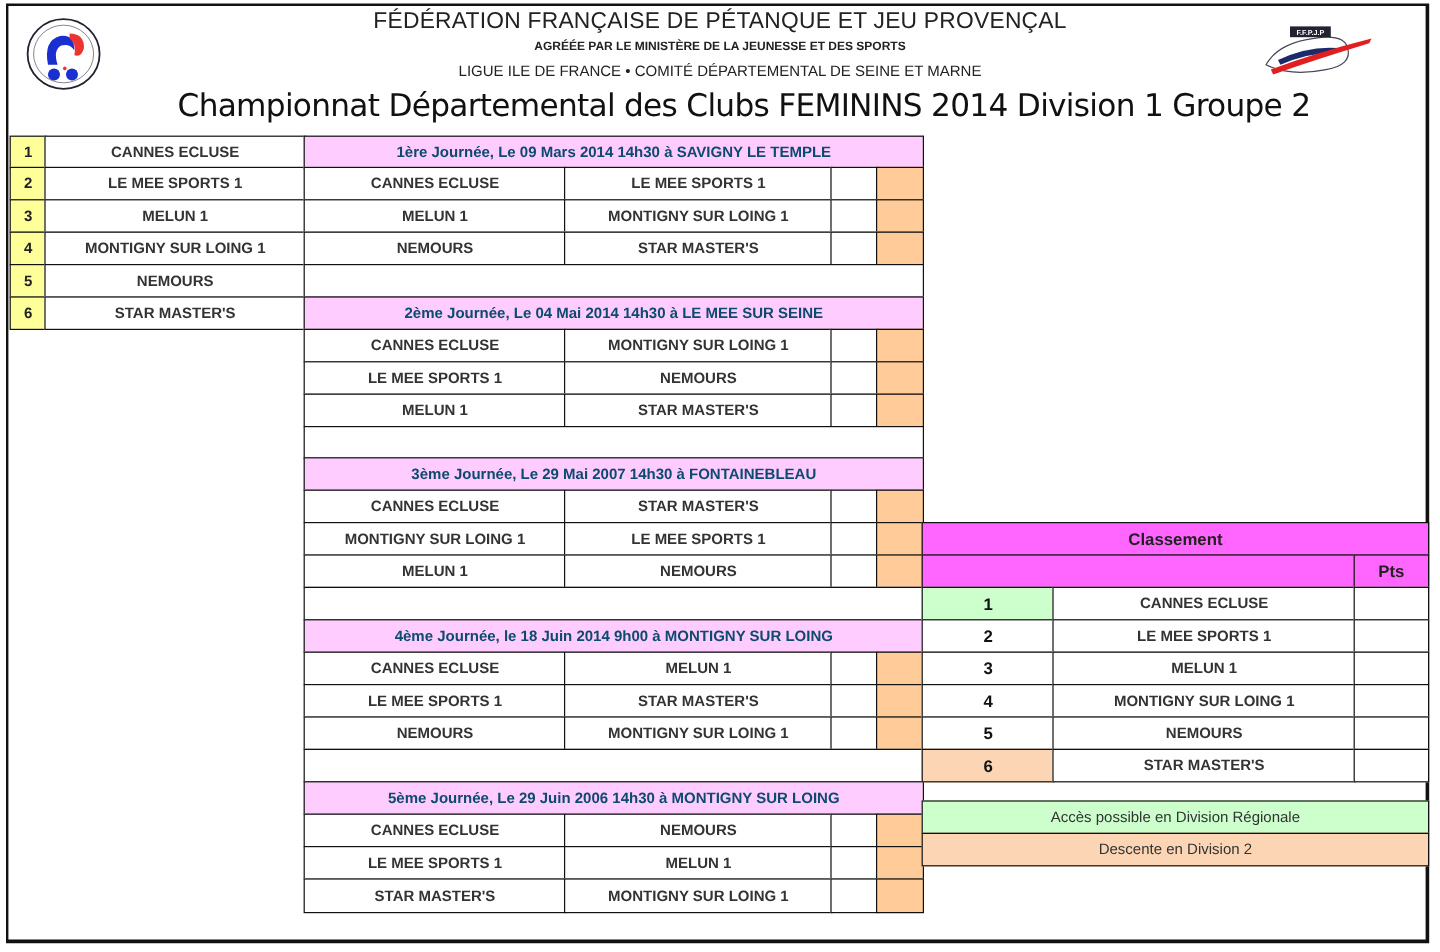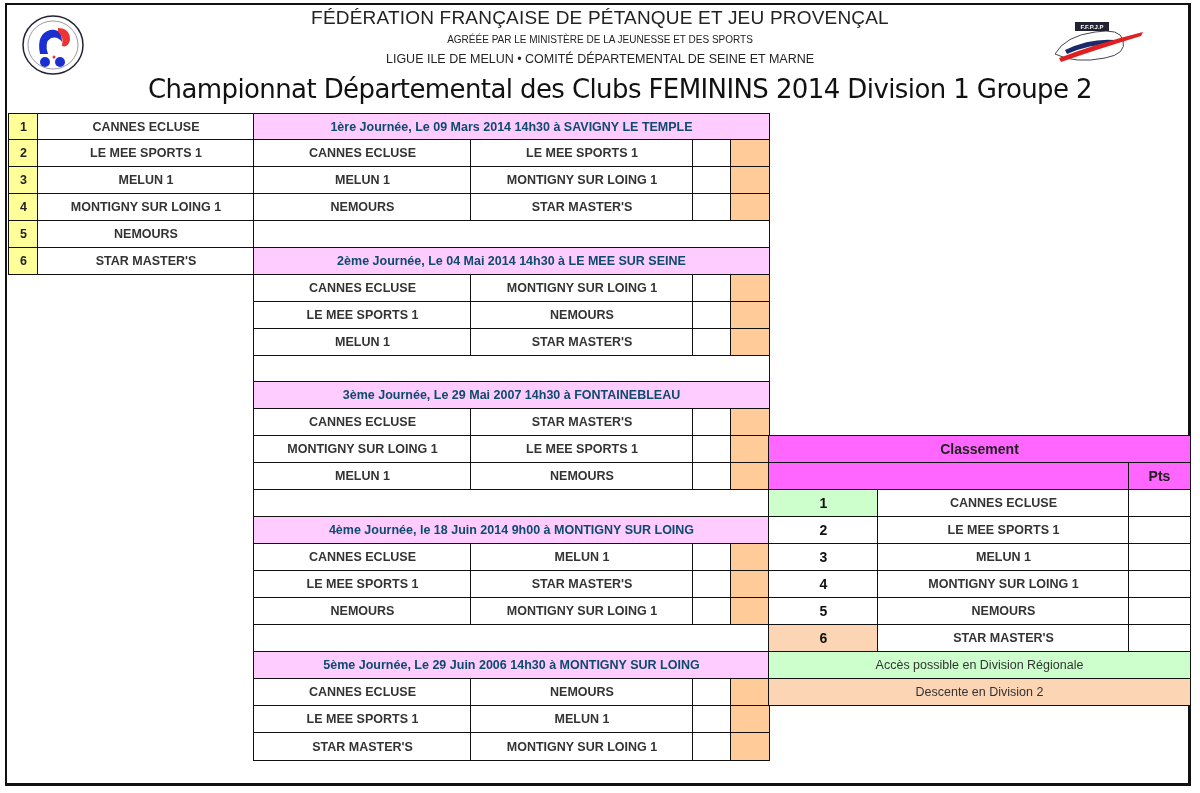--- a/index.html
+++ b/index.html
@@ -1,35 +1,35 @@
 <!DOCTYPE html>
 <html><head>
 <meta charset="utf-8">
 <style>
   html,body{margin:0;padding:0;background:#fff;}
   body{width:1200px;height:793px;position:relative;overflow:hidden;font-family:"Liberation Sans",sans-serif;color:#222;}
   .frame{position:absolute;left:5px;top:3px;width:1186px;height:783px;border:2px solid #111;border-right-width:3px;border-bottom-width:3px;box-sizing:border-box;}
   .hdr{position:absolute;left:0;width:1200px;text-align:center;}
   .h1{top:7px;font-size:19px;letter-spacing:0.2px;}
-  .h2{top:34px;font-size:10px;font-weight:normal;}
+  .h2{top:34px;font-size:10px;font-weight:bold;}
   .h3{top:52px;font-size:12.5px;}
   .title{position:absolute;top:74px;left:100px;width:1040px;text-align:center;font-family:"DejaVu Sans",sans-serif;font-size:26px;color:#111;letter-spacing:-0.6px;}
   .logo-left{position:absolute;left:18px;top:14px;width:80px;height:62px;}
   .logo-right{position:absolute;left:1035px;top:14px;width:115px;height:60px;}
   .c{position:absolute;box-sizing:border-box;border:1.5px solid #111;display:flex;align-items:center;justify-content:center;font-size:12.5px;font-weight:bold;color:#333;background:#fff;white-space:nowrap;overflow:hidden;}
   .num{background:#ffff99;font-weight:bold;color:#222;}
   .day{background:#ffccff;font-weight:bold;color:#0c4a6e;}
   .score{background:#fff;}
   .pts{background:#ffcc99;}
   .blank{background:#fff;}
   .cl-head{background:#ff66ff;color:#222;font-size:14px;}
   .rank{font-size:14px;color:#111;}
   .green{background:#ccffcc;}
   .orange{background:#fcd5b4;}
-  .legend{font-weight:normal;color:#333;}
+  .legend{font-weight:normal;color:#333;margin-top:16px;}
 </style>
 </head>
 <body>
 
 <div class="frame"></div>
 
 <svg class="logo-left" viewBox="0 0 80 62">
   <ellipse cx="35" cy="31" rx="30" ry="29" fill="none" stroke="#223" stroke-width="1.5"></ellipse>
   <ellipse cx="35" cy="31" rx="25" ry="24" fill="none" stroke="#556" stroke-width="0.6"></ellipse>
   <path d="M22 40 Q18 20 32 16 Q44 14 44 28 Q40 22 33 24 Q26 28 30 40 Z" fill="#1a2fd0"></path>
@@ -42,21 +42,21 @@
 <svg class="logo-right" viewBox="0 0 115 60">
   <path d="M20 40 Q30 22 60 18 Q85 14 88 26 Q92 40 70 44 Q40 50 20 40 Z" fill="none" stroke="#445" stroke-width="1"></path>
   <rect x="40" y="8" width="34" height="9" fill="#223"></rect>
   <text x="57" y="15" font-size="6" fill="#fff" text-anchor="middle" font-family="Liberation Sans, sans-serif" font-weight="bold">F.F.P.J.P</text>
   <path d="M30 36 Q55 24 80 26 L78 30 Q55 30 32 40 Z" fill="#1b2a6b"></path>
   <path d="M24 44 Q60 30 108 18 L106 22 Q60 36 26 48 Z" fill="#e02020"></path>
 </svg>
 
 <div class="hdr h1">FÉDÉRATION FRANÇAISE DE PÉTANQUE ET JEU PROVENÇAL</div>
 <div class="hdr h2" style="font-size:10px;top:34px;">AGRÉÉE PAR LE MINISTÈRE DE LA JEUNESSE ET  DES SPORTS</div>
-<div class="hdr h3">LIGUE ILE DE MELUN • COMITÉ DÉPARTEMENTAL DE SEINE ET MARNE</div>
+<div class="hdr h3">LIGUE ILE DE FRANCE • COMITÉ DÉPARTEMENTAL DE SEINE ET MARNE</div>
 <div class="title">Championnat Départemental des Clubs FEMININS 2014  Division 1 Groupe 2</div>
 
 <div class="c num" style="left:8px;top:113px;width:31px;height:28px;">1</div>
 <div class="c" style="left:37px;top:113px;width:218px;height:28px;">CANNES ECLUSE</div>
 <div class="c num" style="left:8px;top:139px;width:31px;height:28px;">2</div>
 <div class="c" style="left:37px;top:139px;width:218px;height:28px;">LE MEE SPORTS 1</div>
 <div class="c num" style="left:8px;top:166px;width:31px;height:28px;">3</div>
 <div class="c" style="left:37px;top:166px;width:218px;height:28px;">MELUN 1</div>
 <div class="c num" style="left:8px;top:193px;width:31px;height:28px;">4</div>
 <div class="c" style="left:37px;top:193px;width:218px;height:28px;">MONTIGNY SUR LOING 1</div>

